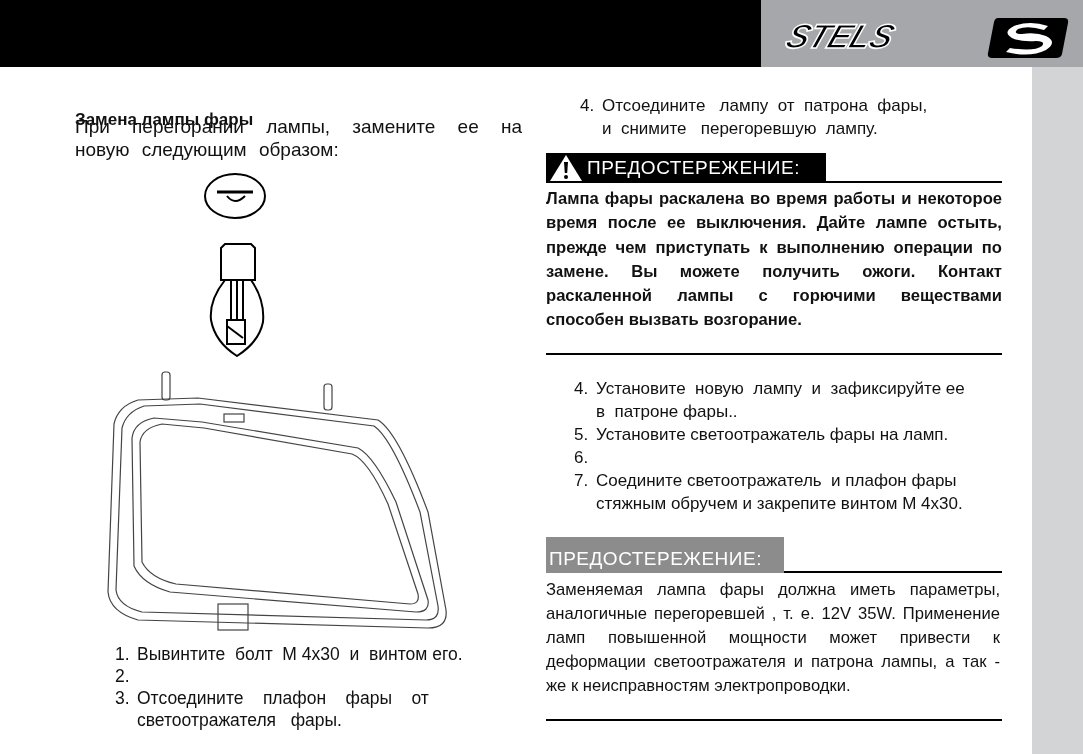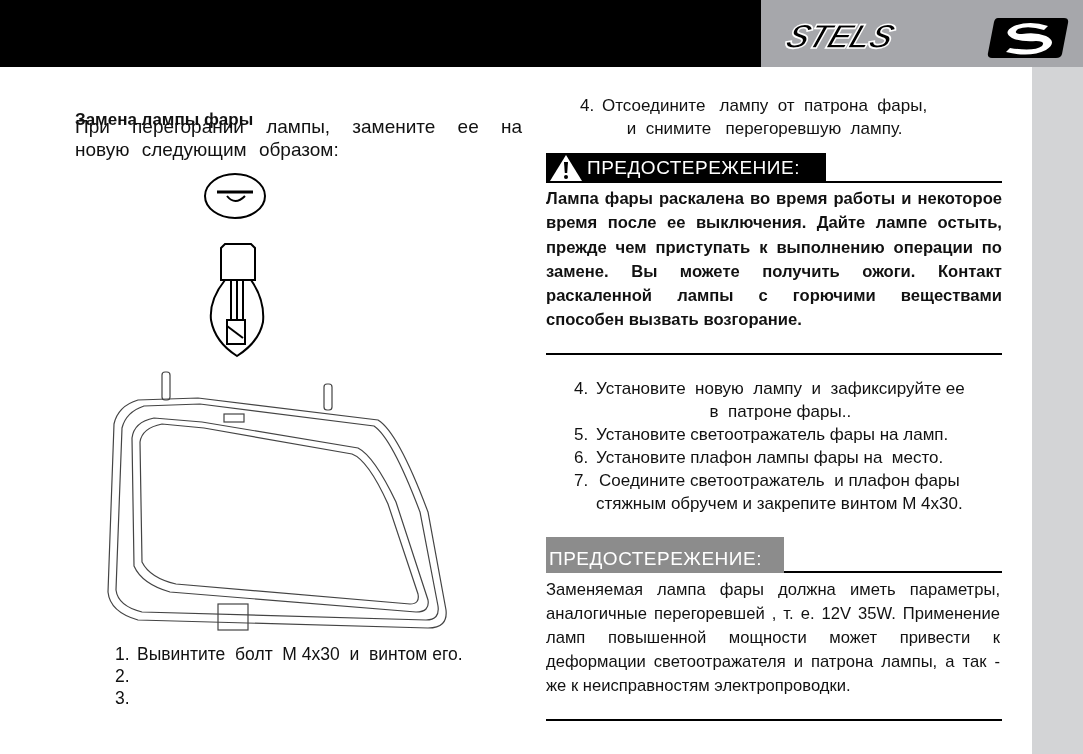--- a/index.html
+++ b/index.html
@@ -8,21 +8,21 @@
   .hdr-grey{position:absolute;left:761px;top:0;width:322px;height:67px;background:#a6a7ab;}
   .side-strip{position:absolute;left:1032px;top:67px;width:51px;height:687px;background:#d3d4d6;}
   .logo{position:absolute;left:780px;top:14px;width:290px;height:46px;}
   .title{position:absolute;left:75px;top:86px;font-weight:bold;font-size:17px;margin-top:24px;}
   .intro{position:absolute;left:75px;top:115px;width:447px;font-size:19px;line-height:23px;text-align:justify;text-align-last:left;word-spacing:7px;}
   .lamp-fig{position:absolute;left:195px;top:170px;width:100px;height:195px;}
   .headlamp-fig{position:absolute;left:98px;top:362px;width:352px;height:272px;}
   .steps-left{position:absolute;left:115px;top:643px;font-size:17.5px;line-height:22px;}
   .step{display:flex;}
   .step .num{width:22px;flex:none;}
-  .step .txt{white-space:pre;text-align:center;}
+  .step .txt{white-space:pre;}
   .step-right-top{position:absolute;left:580px;top:94px;font-size:17px;line-height:23px;}
   .warn1-head{position:absolute;left:546px;top:153px;width:280px;height:30px;background:#000;color:#fff;display:flex;align-items:center;}
   .warn1-rule{position:absolute;left:826px;top:181px;width:176px;height:2px;background:#000;}
   .warn-text{font-size:19px;letter-spacing:0.5px;}
   .warn-icon{width:34px;height:28px;margin:0 4px 0 3px;}
   .warn1-body{position:absolute;left:546px;top:187px;width:456px;font-weight:bold;font-size:16.6px;line-height:24.3px;text-align:justify;text-align-last:left;}
   .rule{position:absolute;height:2px;background:#000;}
   .steps-right{position:absolute;left:574px;top:377px;font-size:17px;line-height:23px;}
   .warn2-head{position:absolute;left:546px;top:537px;width:238px;height:36px;background:#8c8c8c;color:#fff;display:flex;align-items:flex-end;padding-bottom:0;}
   .warn2-head span{padding:0 0 3px 3px;}
@@ -76,20 +76,22 @@
 <div class="steps-left">
   <div class="step">
     <span class="num">1.</span>
     <span class="txt">Вывинтите  болт  М 4x30  и  винтом его.</span>
   </div>
   <div class="step">
     <span class="num">2.</span>
   </div>
   <div class="step">
     <span class="num">3.</span>
+    <span class="txt">Отсоедините    плафон    фары    от
+светоотражателя   фары.</span>
   </div>
 </div>
 
 <div class="step-right-top step">
   <span class="num">4.</span>
   <span class="txt">Отсоедините   лампу  от  патрона  фары,
 и  снимите   перегоревшую  лампу.</span>
 </div>
 
 <div class="warn1-head">
@@ -109,21 +111,20 @@
     <span class="num">4.</span>
     <span class="txt">Установите  новую  лампу  и  зафиксируйте ее
 в  патроне фары..</span>
   </div>
   <div class="step">
     <span class="num">5.</span>
     <span class="txt">Установите светоотражатель фары на ламп.</span>
   </div>
   <div class="step">
     <span class="num">6.</span>
-    <span class="txt">Установите плафон лампы фары на  место.</span>
   </div>
   <div class="step">
     <span class="num">7.</span>
     <span class="txt">Соедините светоотражатель  и плафон фары
 стяжным обручем и закрепите винтом М 4x30.</span>
   </div>
 </div>
 
 <div class="warn2-head">
   <span class="warn-text">ПРЕДОСТЕРЕЖЕНИЕ:</span>

